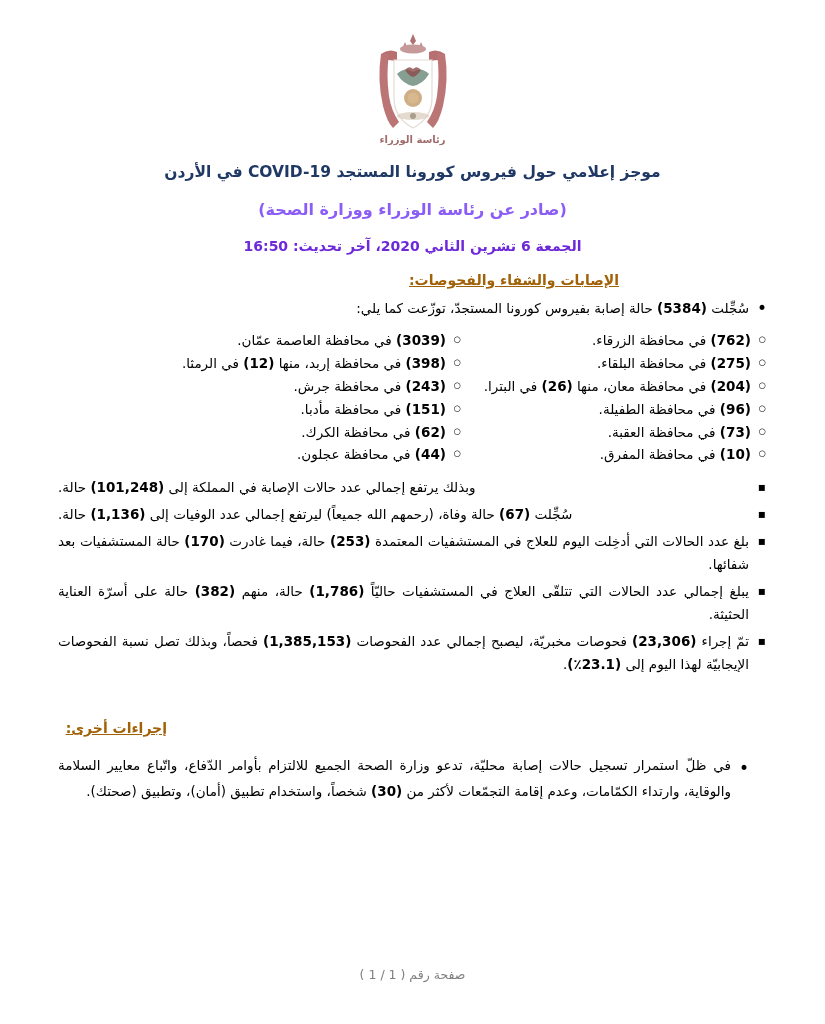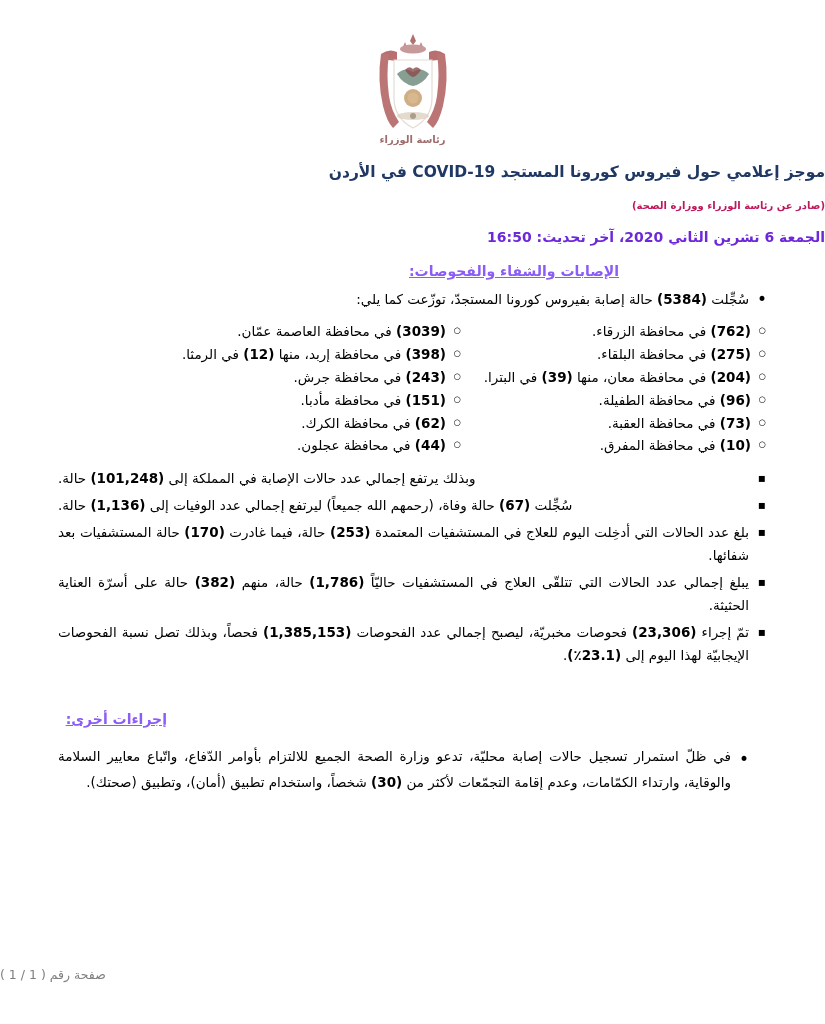--- a/index.html
+++ b/index.html
@@ -32,52 +32,52 @@
   .emblem {
     display: inline-block;
     width: 104px;
     height: 112px;
     position: relative;
   }
   .emblem svg { display: block; }
 
   
   .title-block {
-    text-align: right;
+    text-align: center;
     margin-top: 14px;
   }
   .doc-title {
     font-size: 15.5px;
     font-weight: bold;
     color: #1f3864;
     letter-spacing: 0;
     line-height: 1.5;
     margin: 0 0 14px 0;
   }
   .doc-subtitle {
-    font-size: 10px;
+    font-size: 16px;
     font-weight: bold;
-    color: #be185d;
+    color: #8b5cf6;
     line-height: 1.5;
     margin: 0 0 16px 0;
   }
   .doc-date {
     font-size: 14px;
     font-weight: bold;
     color: #6d28d9;
     margin: 0 0 18px 0;
   }
 
   
   .section-heading {
     font-size: 14px;
     font-weight: bold;
     text-decoration: underline;
     text-align: right;
-    color: #8b5cf6;
+    color: #a16207;
     margin: 0 148px 10px 0;
   }
   .section-heading.other {
     margin-top: 44px;
     margin-bottom: 16px;
     margin-right: 600px;
   }
 
   
   .content {
@@ -190,21 +190,21 @@
     top: 0;
     font-size: 17px;
   }
 
   
   .footer {
     position: absolute;
     bottom: 42px;
     left: 0;
     right: 0;
-    text-align: left;
+    text-align: center;
     font-size: 12.5px;
     color: #7f7f7f;
   }
 </style>
 </head>
 <body>
 
 <div class="page">
 
   <div class="emblem-wrap">
@@ -258,21 +258,21 @@
         <div class="gov-cell col-left"><b>(762)</b> في محافظة الزرقاء.</div>
         <div class="gov-cell col-right"><b>(3039)</b> في محافظة العاصمة عمّان.</div>
       </div>
 
       <div class="gov-row">
         <div class="gov-cell col-left"><b>(275)</b> في محافظة البلقاء.</div>
         <div class="gov-cell col-right"><b>(398)</b> في محافظة إربد، منها <b>(12)</b> في الرمثا.</div>
       </div>
 
       <div class="gov-row">
-        <div class="gov-cell col-left"><b>(204)</b> في محافظة معان، منها <b>(39)</b> في البترا.</div>
+        <div class="gov-cell col-left"><b>(204)</b> في محافظة معان، منها <b>(26)</b> في البترا.</div>
         <div class="gov-cell col-right"><b>(243)</b> في محافظة جرش.</div>
       </div>
 
       <div class="gov-row">
         <div class="gov-cell col-left"><b>(96)</b> في محافظة الطفيلة.</div>
         <div class="gov-cell col-right"><b>(151)</b> في محافظة مأدبا.</div>
       </div>
 
       <div class="gov-row">
         <div class="gov-cell col-left"><b>(73)</b> في محافظة العقبة.</div>

